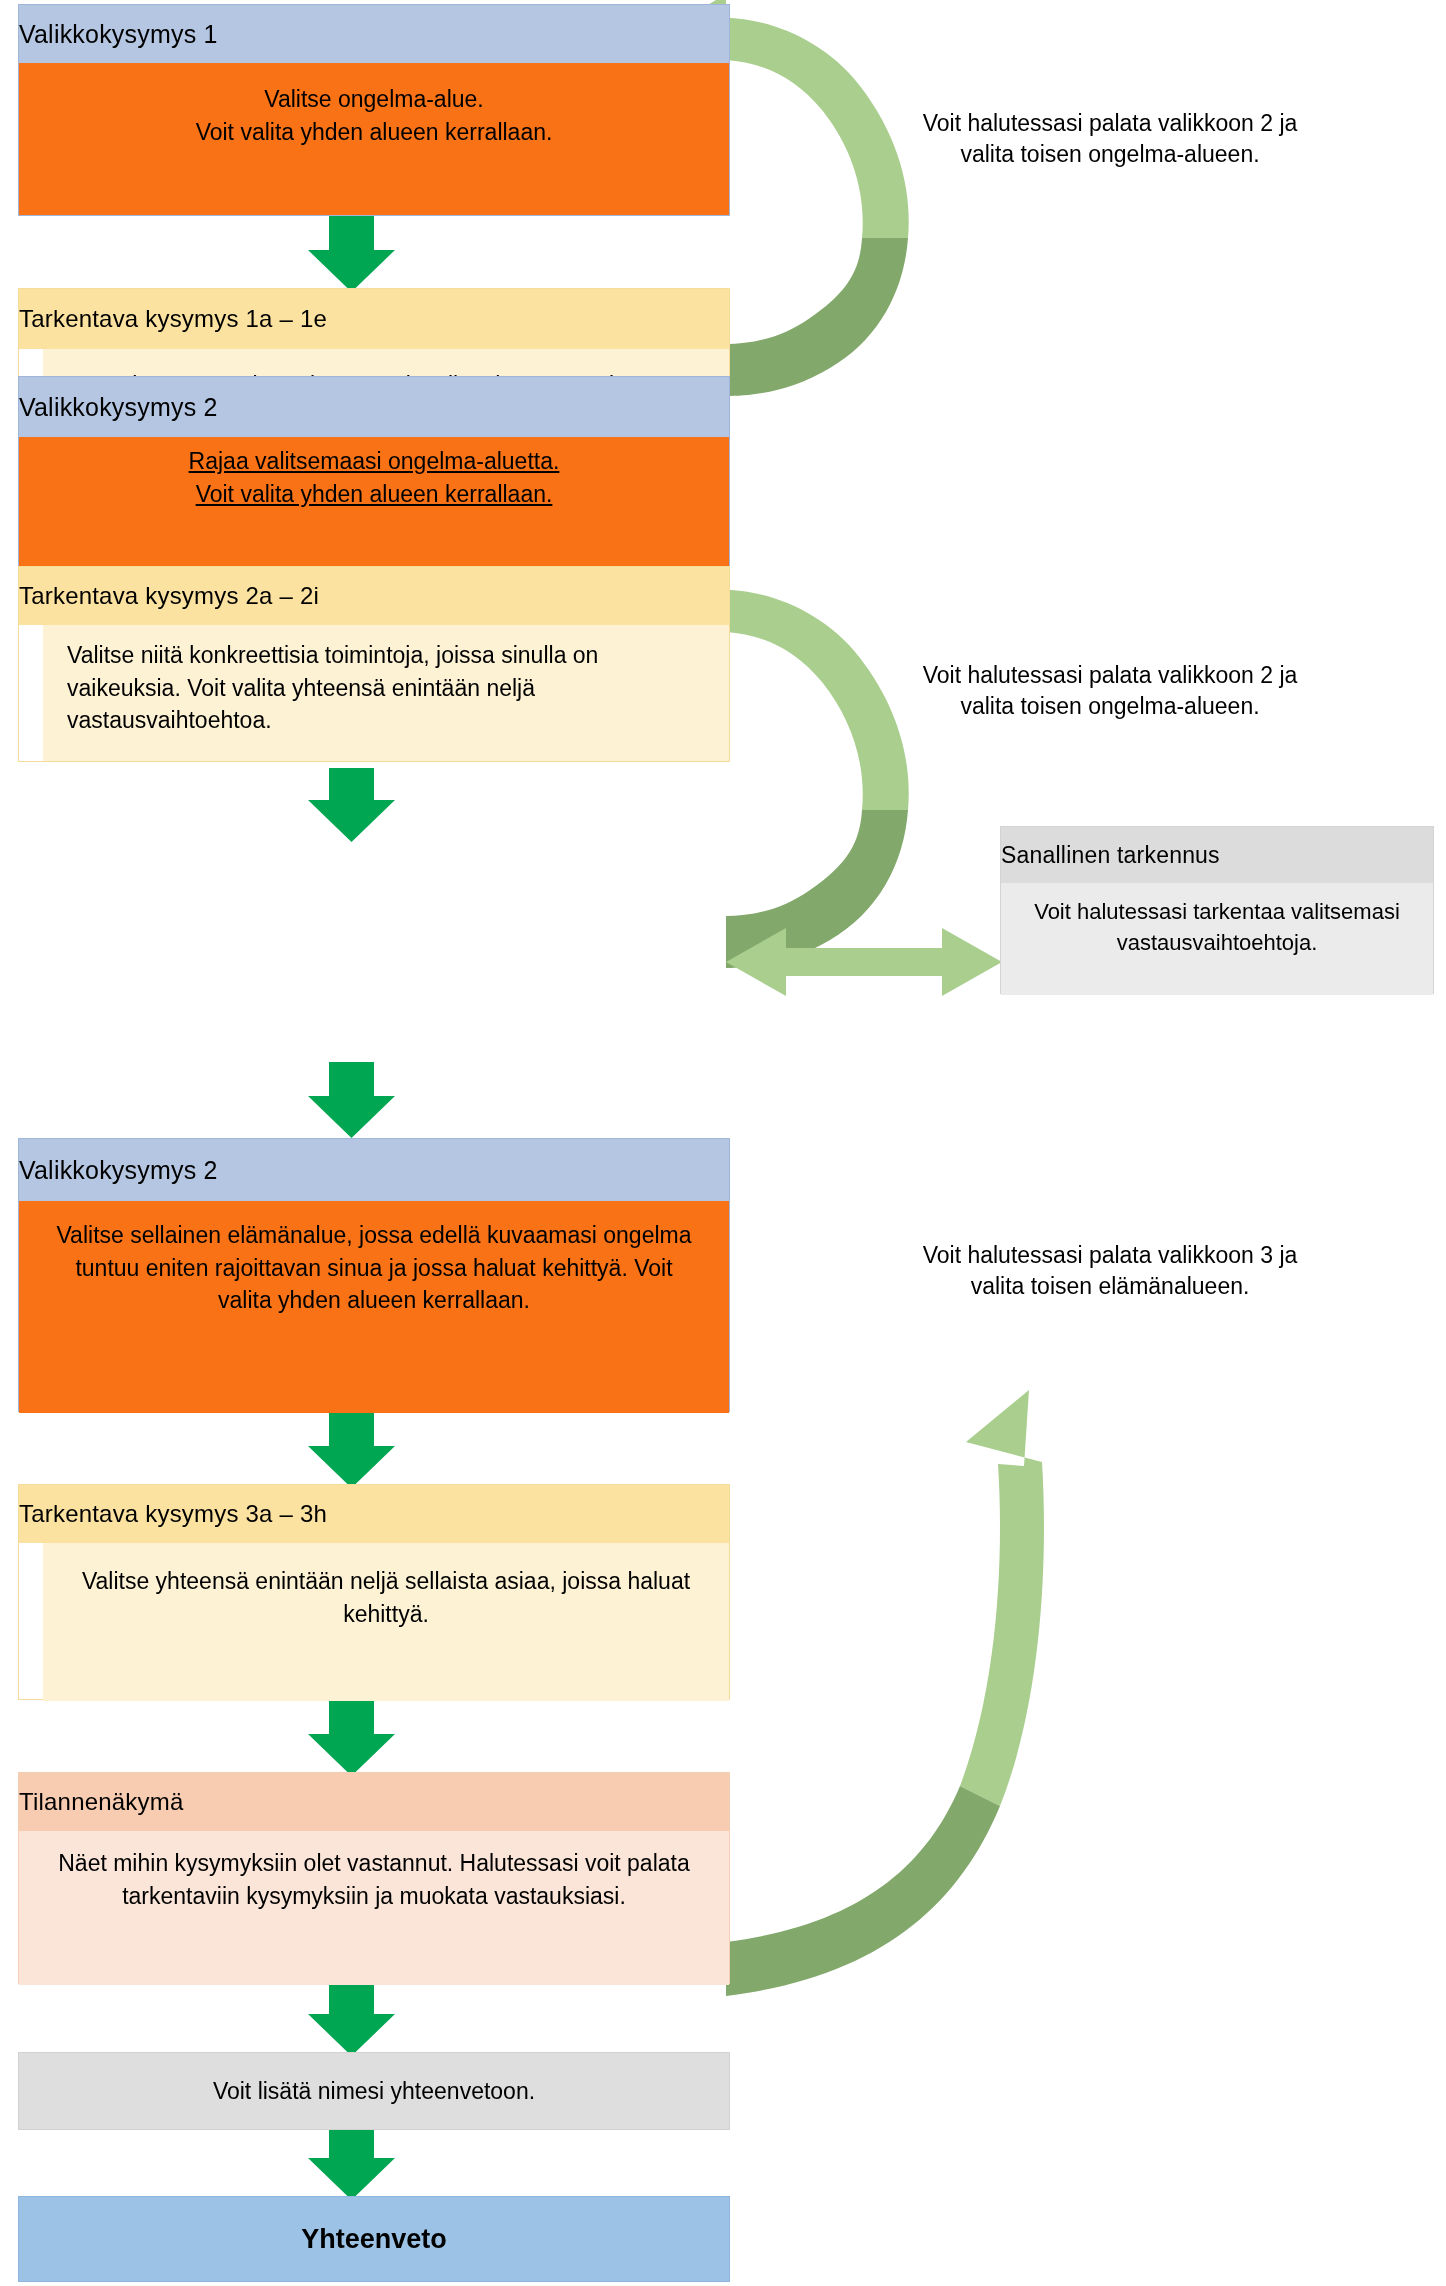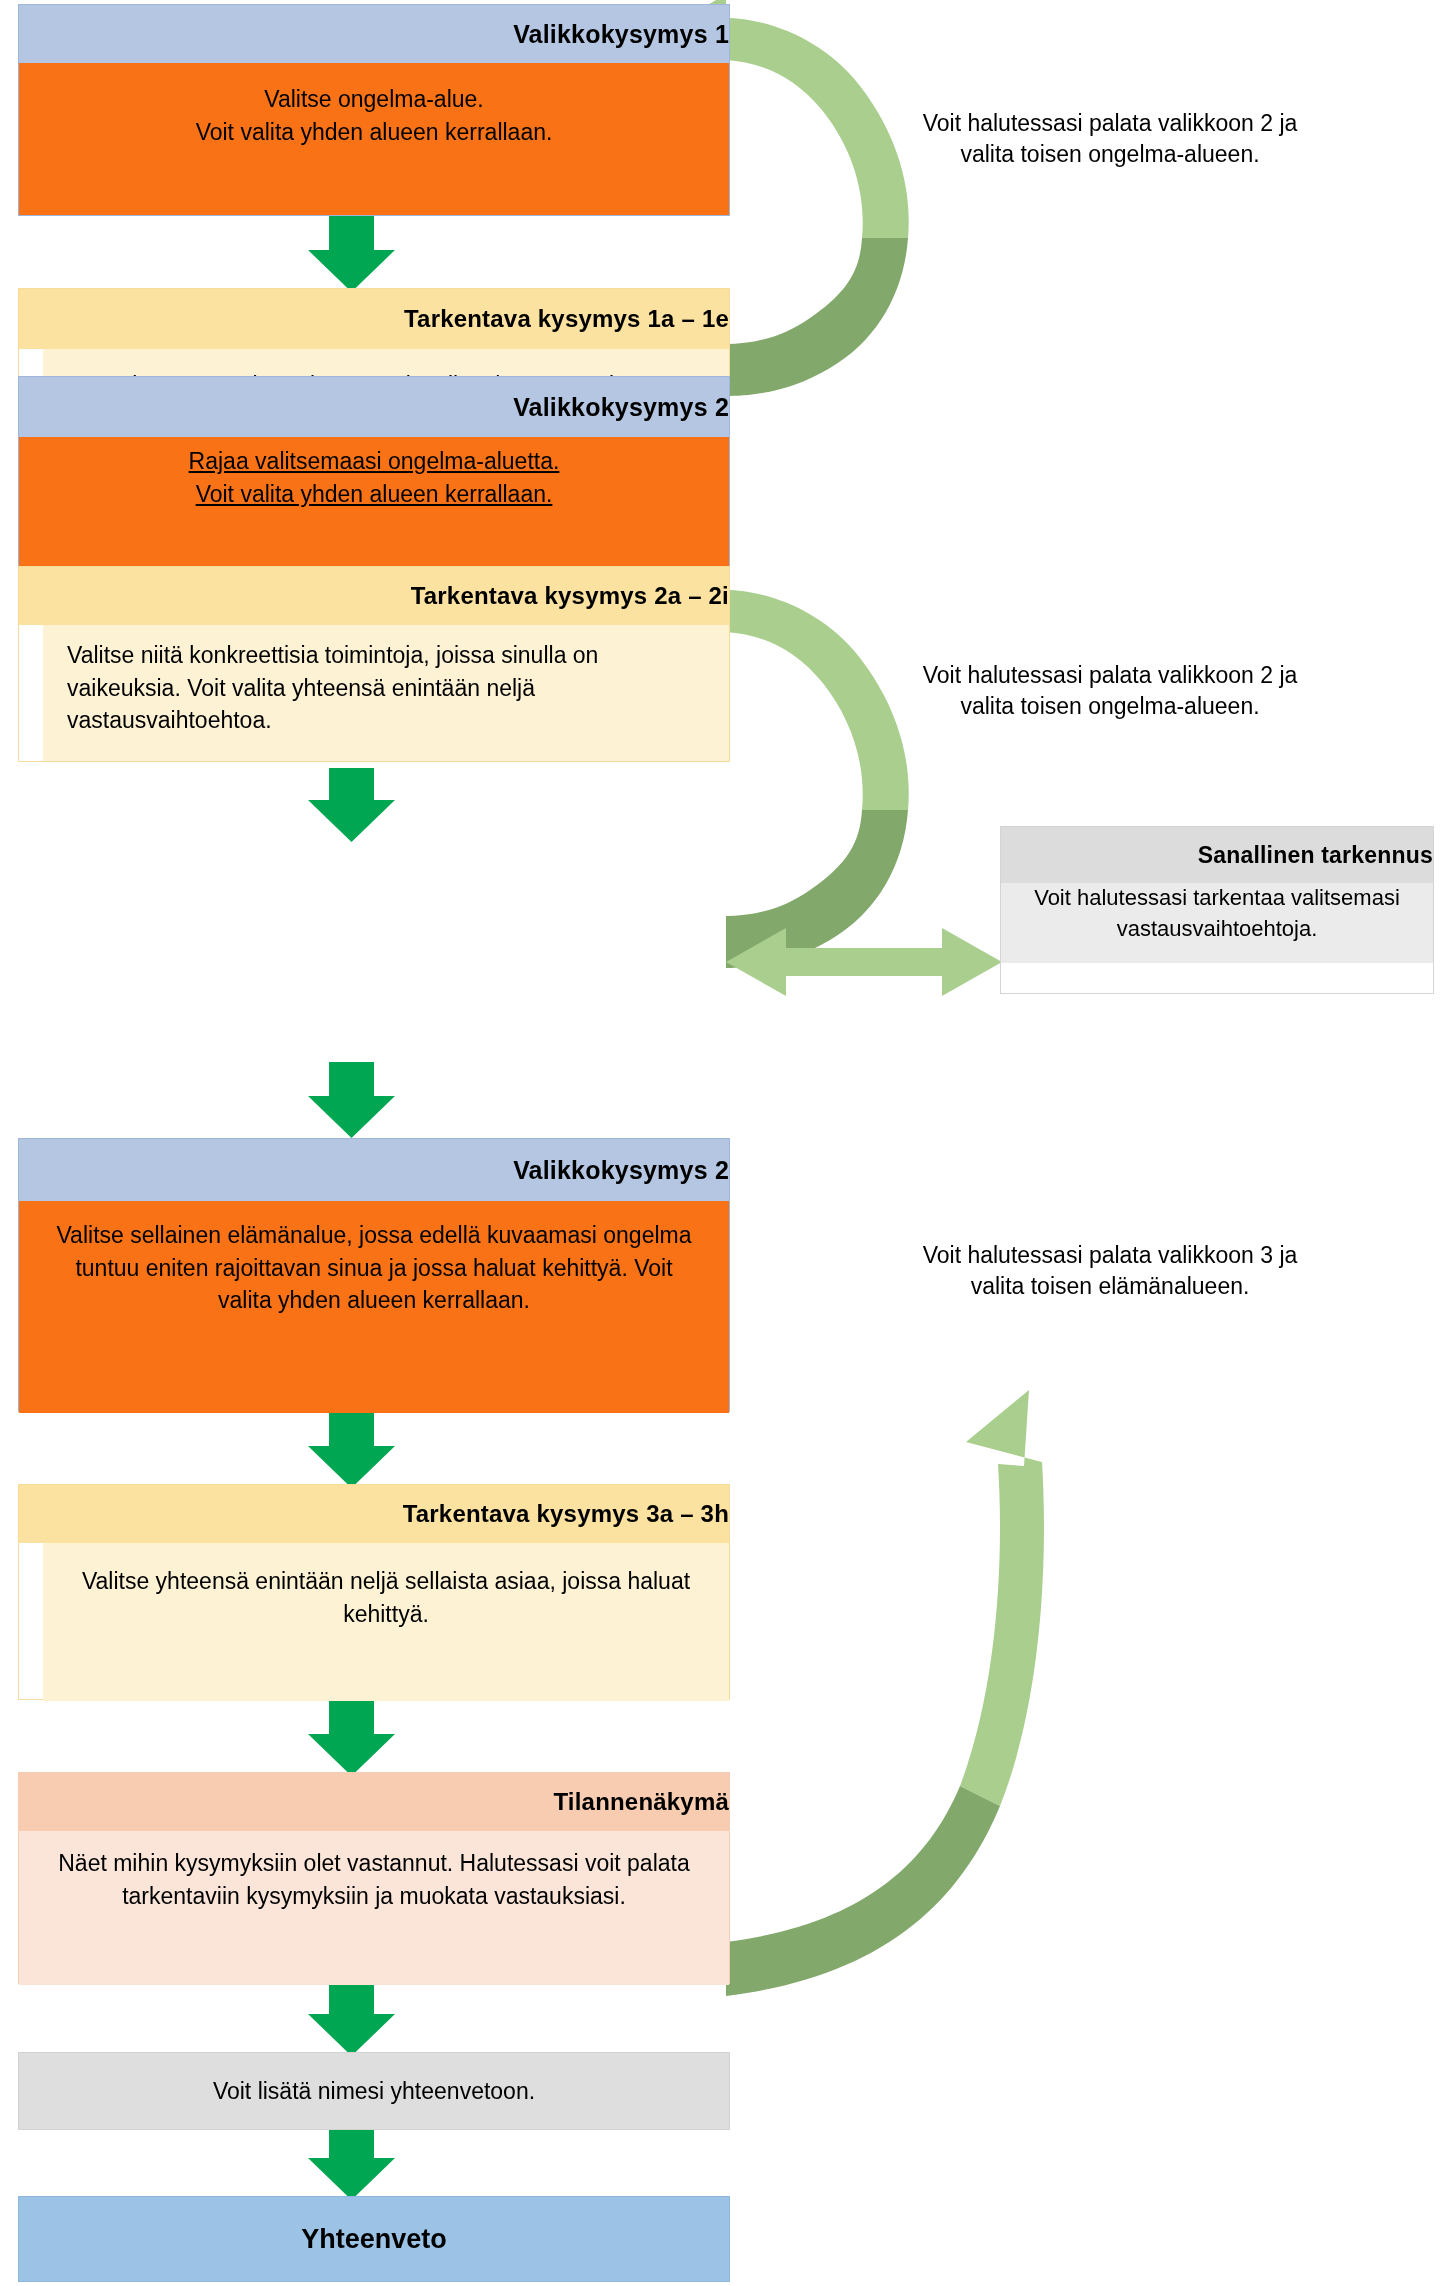--- a/index.html
+++ b/index.html
@@ -21,22 +21,22 @@
   }
 
   
   .box {
     position: absolute;
     left: 18px;
     width: 712px;
     border: 1px solid rgba(0,0,0,0.12);
   }
   .box .hdr {
-    font-weight: bold;
-    text-align: right;
+    font-weight: normal;
+    text-align: left;
     letter-spacing: 0.2px;
     color: #000000;
   }
   .box .bdy {
     text-align: center;
     color: #000000;
   }
 
   
   .blue     { border-color: #9fb6da; }
@@ -212,21 +212,21 @@
     <div class="bdy" style="height:130px; font-size:23px; line-height:1.42; padding:8px 24px 0;text-decoration:underline;">Rajaa valitsemaasi ongelma-aluetta.<br>Voit valita yhden alueen kerrallaan.</div>
   </div>
 
   <div class="box yellow" style="top:566px; height:196px;">
     <div class="hdr" style="height:58px; line-height:58px; font-size:24px;">Tarkentava kysymys  2a – 2i</div>
     <div class="bdy" style="height:136px; font-size:23px; line-height:1.42; padding:14px 24px 0; text-align:left;">Valitse niitä konkreettisia toimintoja, joissa sinulla on vaikeuksia. Voit valita yhteensä enintään neljä vastausvaihtoehtoa.</div>
   </div>
 
   <div class="box grey" style="left:1000px; top:826px; width:434px; height:168px;">
     <div class="hdr" style="height:56px; line-height:56px; font-size:23px;">Sanallinen tarkennus</div>
-    <div class="bdy" style="height:80px; font-size:22px; line-height:1.40; padding:0 18px 0;">Voit halutessasi tarkentaa valitsemasi vastausvaihtoehtoja.</div>
+    <div class="bdy" style="height:112px; font-size:22px; line-height:1.40; padding:14px 18px 0;">Voit halutessasi tarkentaa valitsemasi vastausvaihtoehtoja.</div>
   </div>
 
   <div class="box blue" style="top:1138px; height:274px;">
     <div class="hdr" style="height:62px; line-height:62px; font-size:25px;">Valikkokysymys  2</div>
     <div class="bdy" style="height:212px; font-size:23px; line-height:1.42; padding:18px 28px 0;">Valitse sellainen elämänalue, jossa edellä kuvaamasi ongelma tuntuu eniten rajoittavan sinua ja jossa haluat kehittyä. Voit valita yhden alueen kerrallaan.</div>
   </div>
 
   <div class="box yellow" style="top:1484px; height:216px;">
     <div class="hdr" style="height:58px; line-height:58px; font-size:24px;">Tarkentava kysymys  3a – 3h</div>
     <div class="bdy" style="height:158px; font-size:23px; line-height:1.42; padding:22px 24px 0;">Valitse yhteensä enintään neljä sellaista asiaa, joissa haluat kehittyä.</div>

